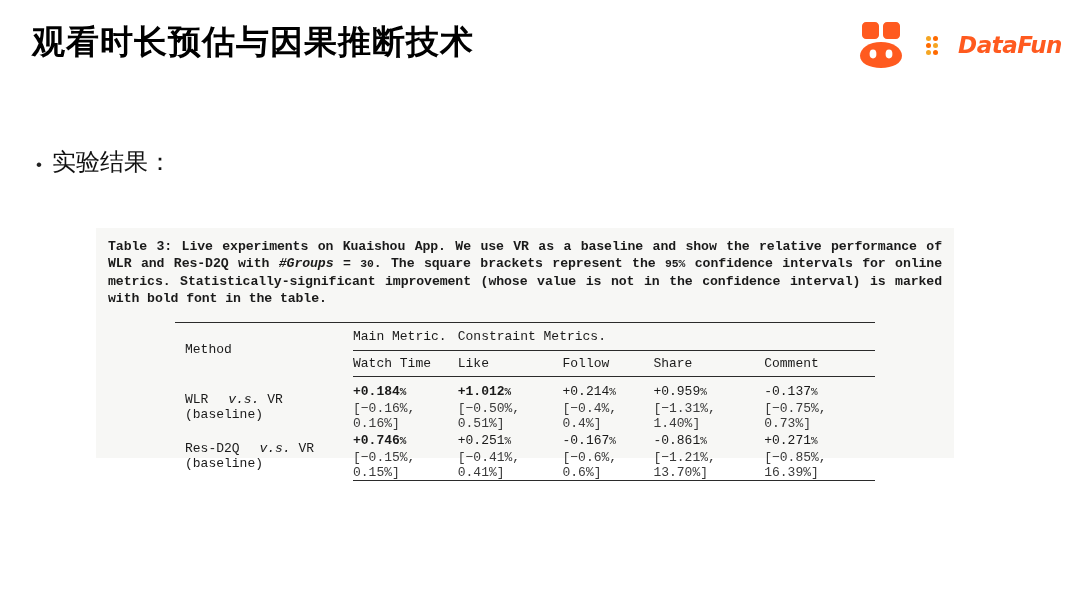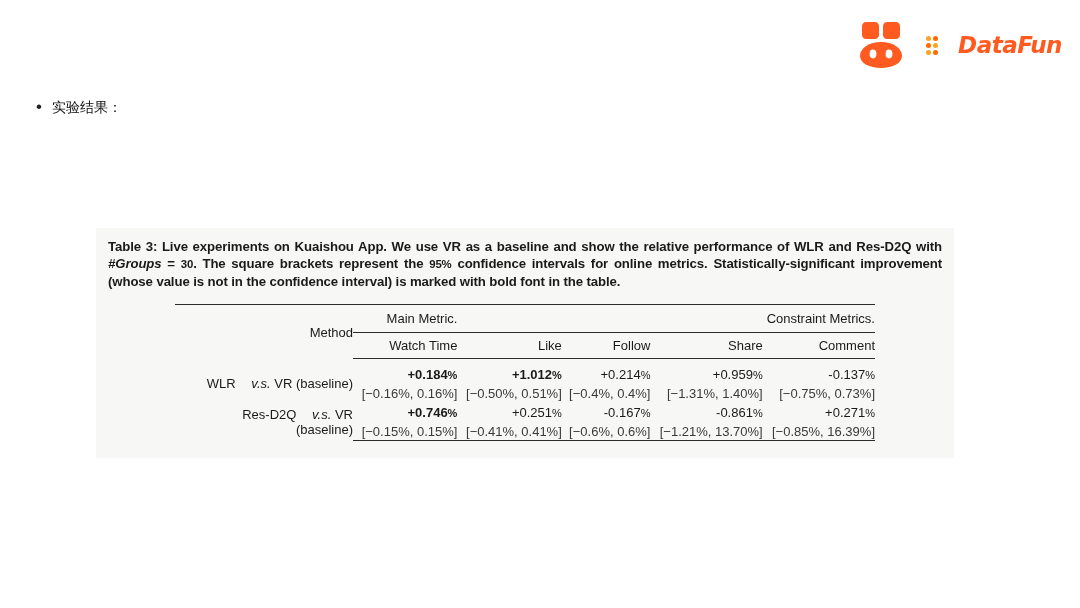--- a/index.html
+++ b/index.html
@@ -77,33 +77,34 @@
     display: flex;
     align-items: baseline;
     gap: 10px;
   }
   .bullet-dot {
     font-size: 17px;
     color: #222;
     line-height: 1;
   }
   .bullet-text {
-    font-size: 14px;
+    font-size: 24px;
     color: #111;
+    margin-top: 48px;
   }
 
   
   .figure {
     position: absolute;
     left: 96px;
     top: 228px;
     width: 858px;
     height: 230px;
     background: #f7f7f5;
-    font-family: Liberation Sans, sans-serif;
+    font-family: Liberation Mono, monospace;
     color: #1a1a1a;
     padding: 10px 8px 8px 8px;
   }
   .fig-caption {
     font-size: 13.2px;
     font-weight: bold;
     line-height: 1.32;
     text-align: justify;
     padding: 0 4px;
     letter-spacing: -0.1px;
@@ -113,21 +114,21 @@
 
   table.paper {
     margin: 14px auto 0 auto;
     border-collapse: collapse;
     width: 700px;
     font-size: 13px;
   }
   table.paper td, table.paper th {
     padding: 0;
     font-weight: normal;
-    text-align: right;
+    text-align: left;
     vertical-align: middle;
   }
   .rule-top td { border-top: 1.1px solid #2b2b2b; }
   .rule-bot td { border-bottom: 1.1px solid #2b2b2b; }
   .hdr1 td { height: 28px; }
   .hdr2 td { height: 26px; }
   .method-col {
     text-align: right;
     padding-left: 10px !important;
     width: 178px;
@@ -149,20 +150,21 @@
   .bold { font-weight: bold; }
   .pct { font-size: 11px; }
   .vs { font-style: italic; margin-left: 12px; }
   .spacer-row td { height: 6px; }
 </style>
 </head>
 <body>
 
 <div class="slide">
 
+  <div class="slide-title">观看时长预估与因果推断技术</div>
 
   <div class="logo-area">
     <span>
       <svg class="ks-logo" viewBox="0 0 52 46" xmlns="http://www.w3.org/2000/svg">
         <path d="M10 4 C10 1.8 11.8 0 14 0 L23 0 C25.2 0 27 1.8 27 4 L27 13 C27 15.2 25.2 17 23 17 L14 17 C11.8 17 10 15.2 10 13 Z" fill="#ff5a1f"></path>
         <path d="M31 4 C31 1.8 32.8 0 35 0 L44 0 C46.2 0 48 1.8 48 4 L48 13 C48 15.2 46.2 17 44 17 L35 17 C32.8 17 31 15.2 31 13 Z" fill="#ff5a1f"></path>
         <path d="M29 20 C40.6 20 50 26.2 50 33.8 C50 41.4 40.6 46 29 46 C17.4 46 8 41.4 8 33.8 C8 26.2 17.4 20 29 20 Z" fill="#ff5a1f"></path>
         <ellipse cx="21" cy="32" rx="3.4" ry="4.4" fill="#ffffff"></ellipse>
         <ellipse cx="37" cy="32" rx="3.4" ry="4.4" fill="#ffffff"></ellipse>
       </svg>

